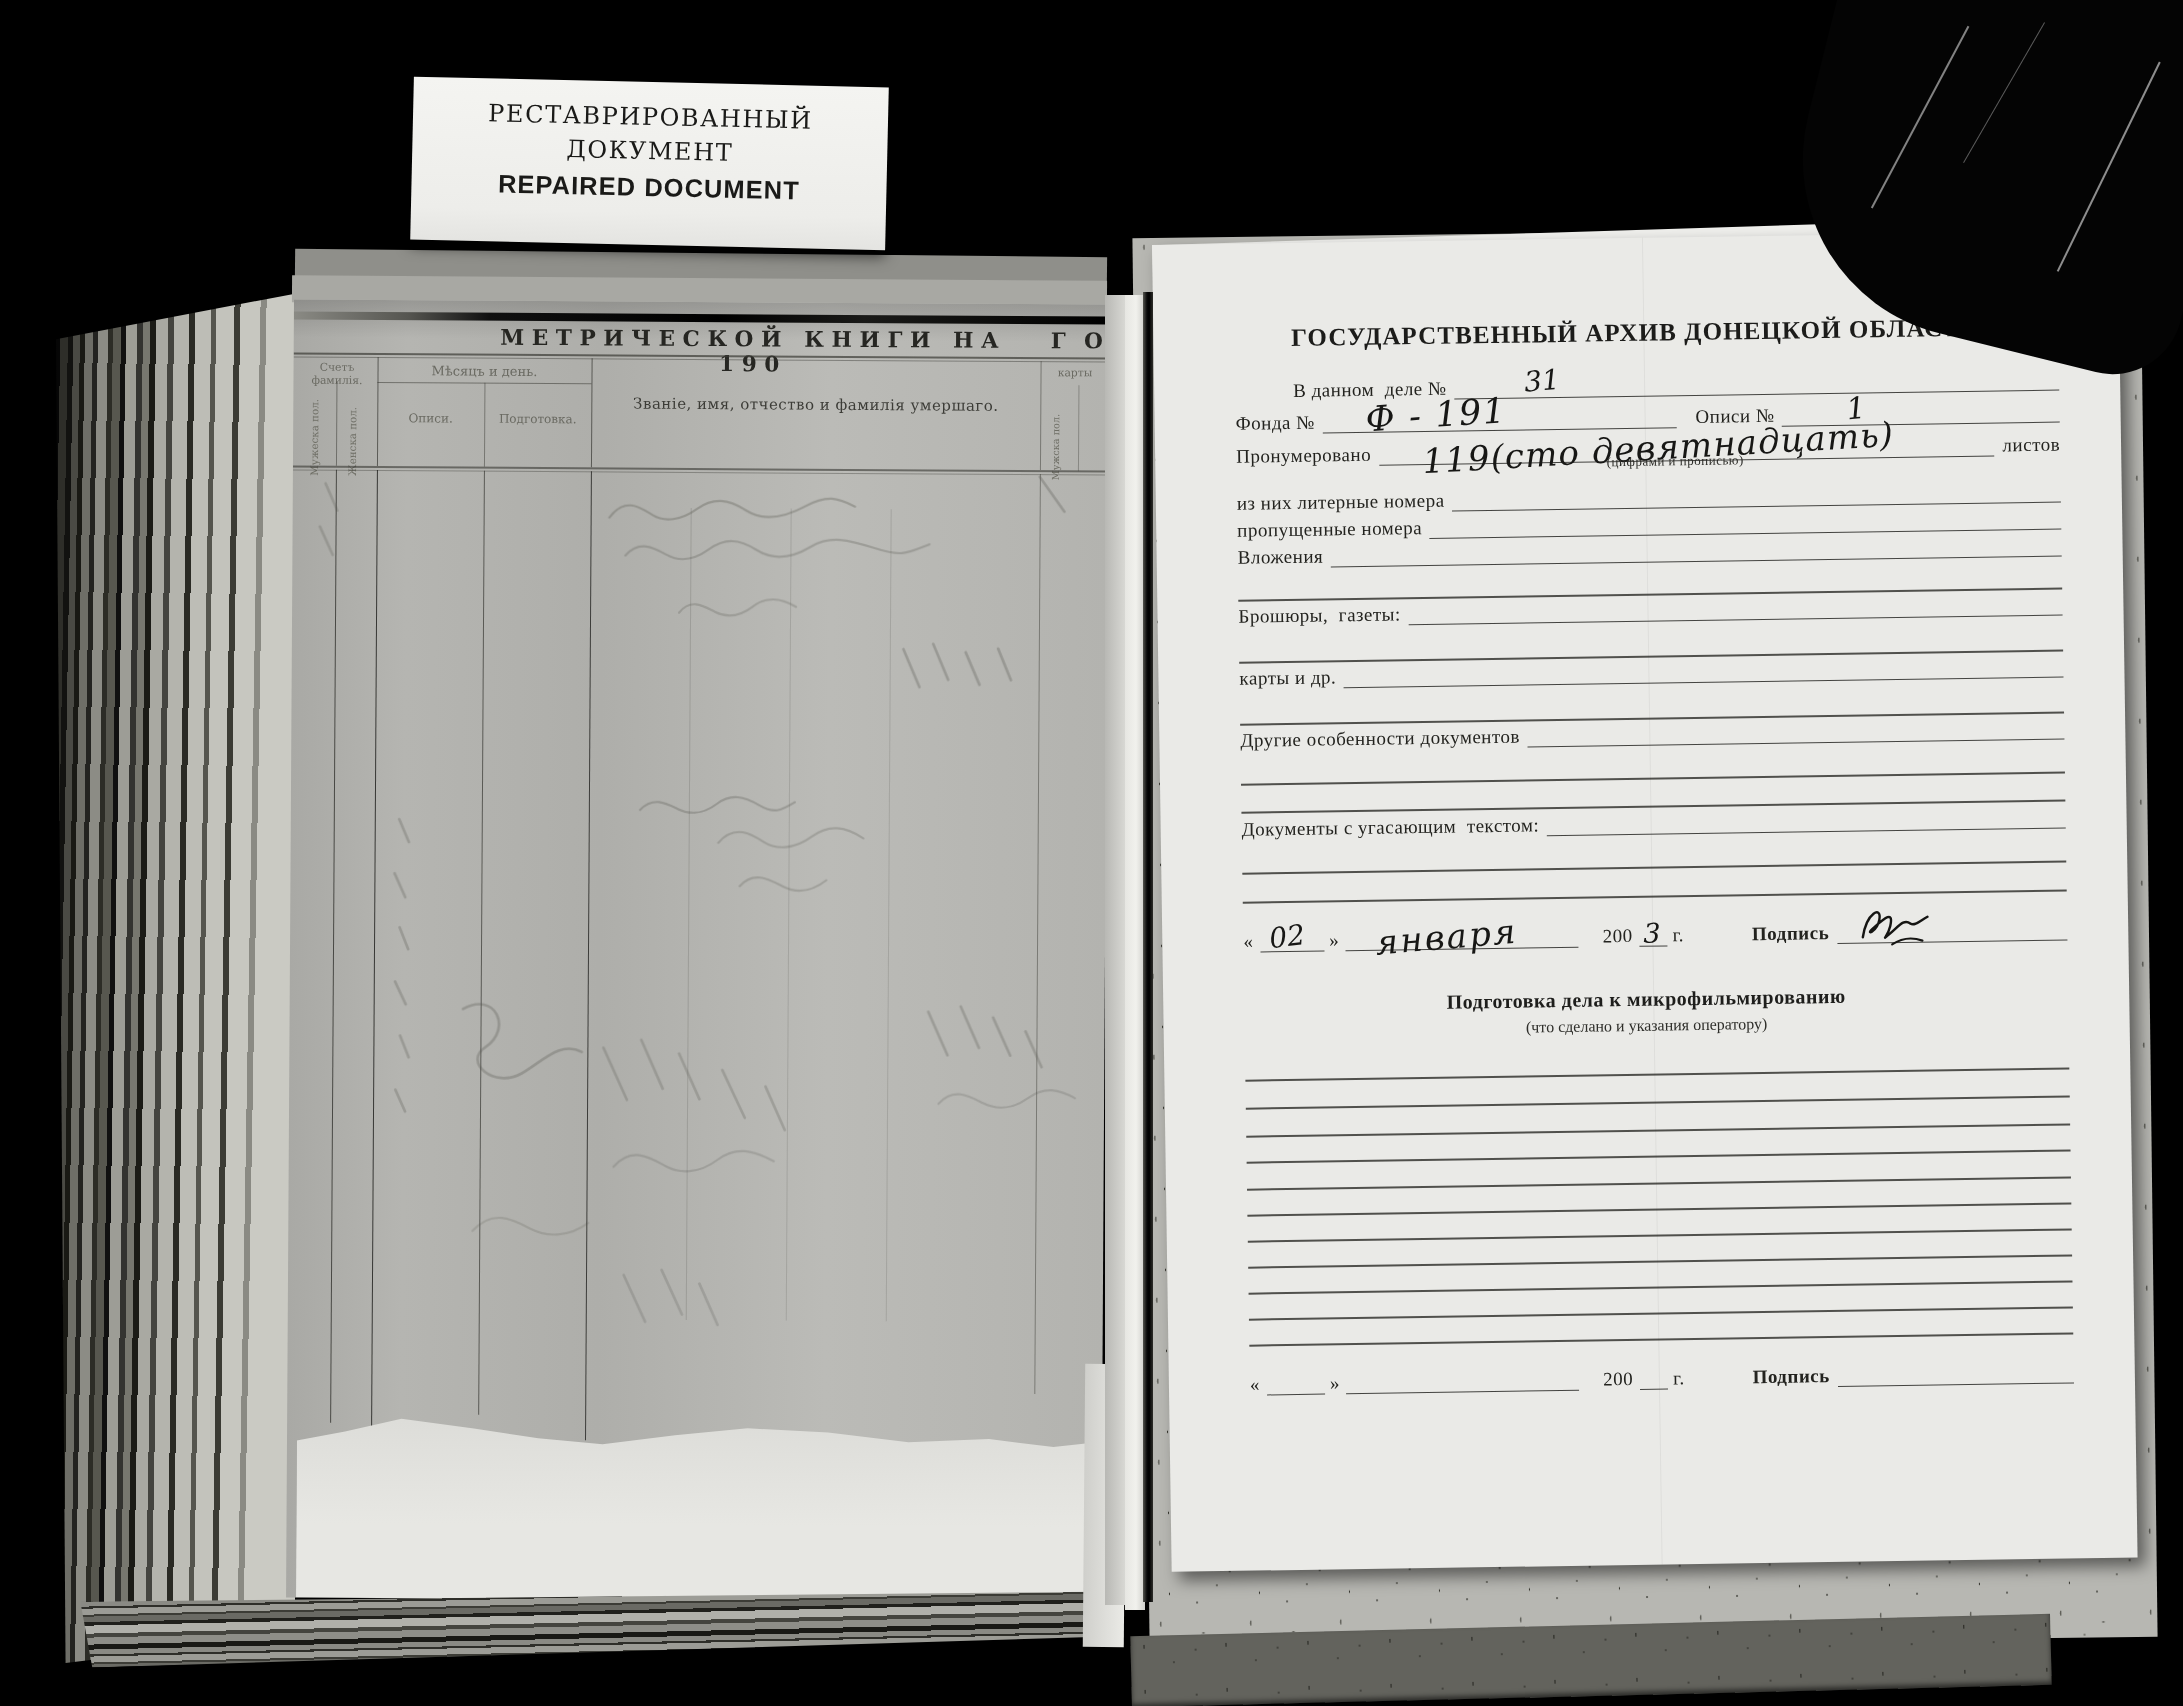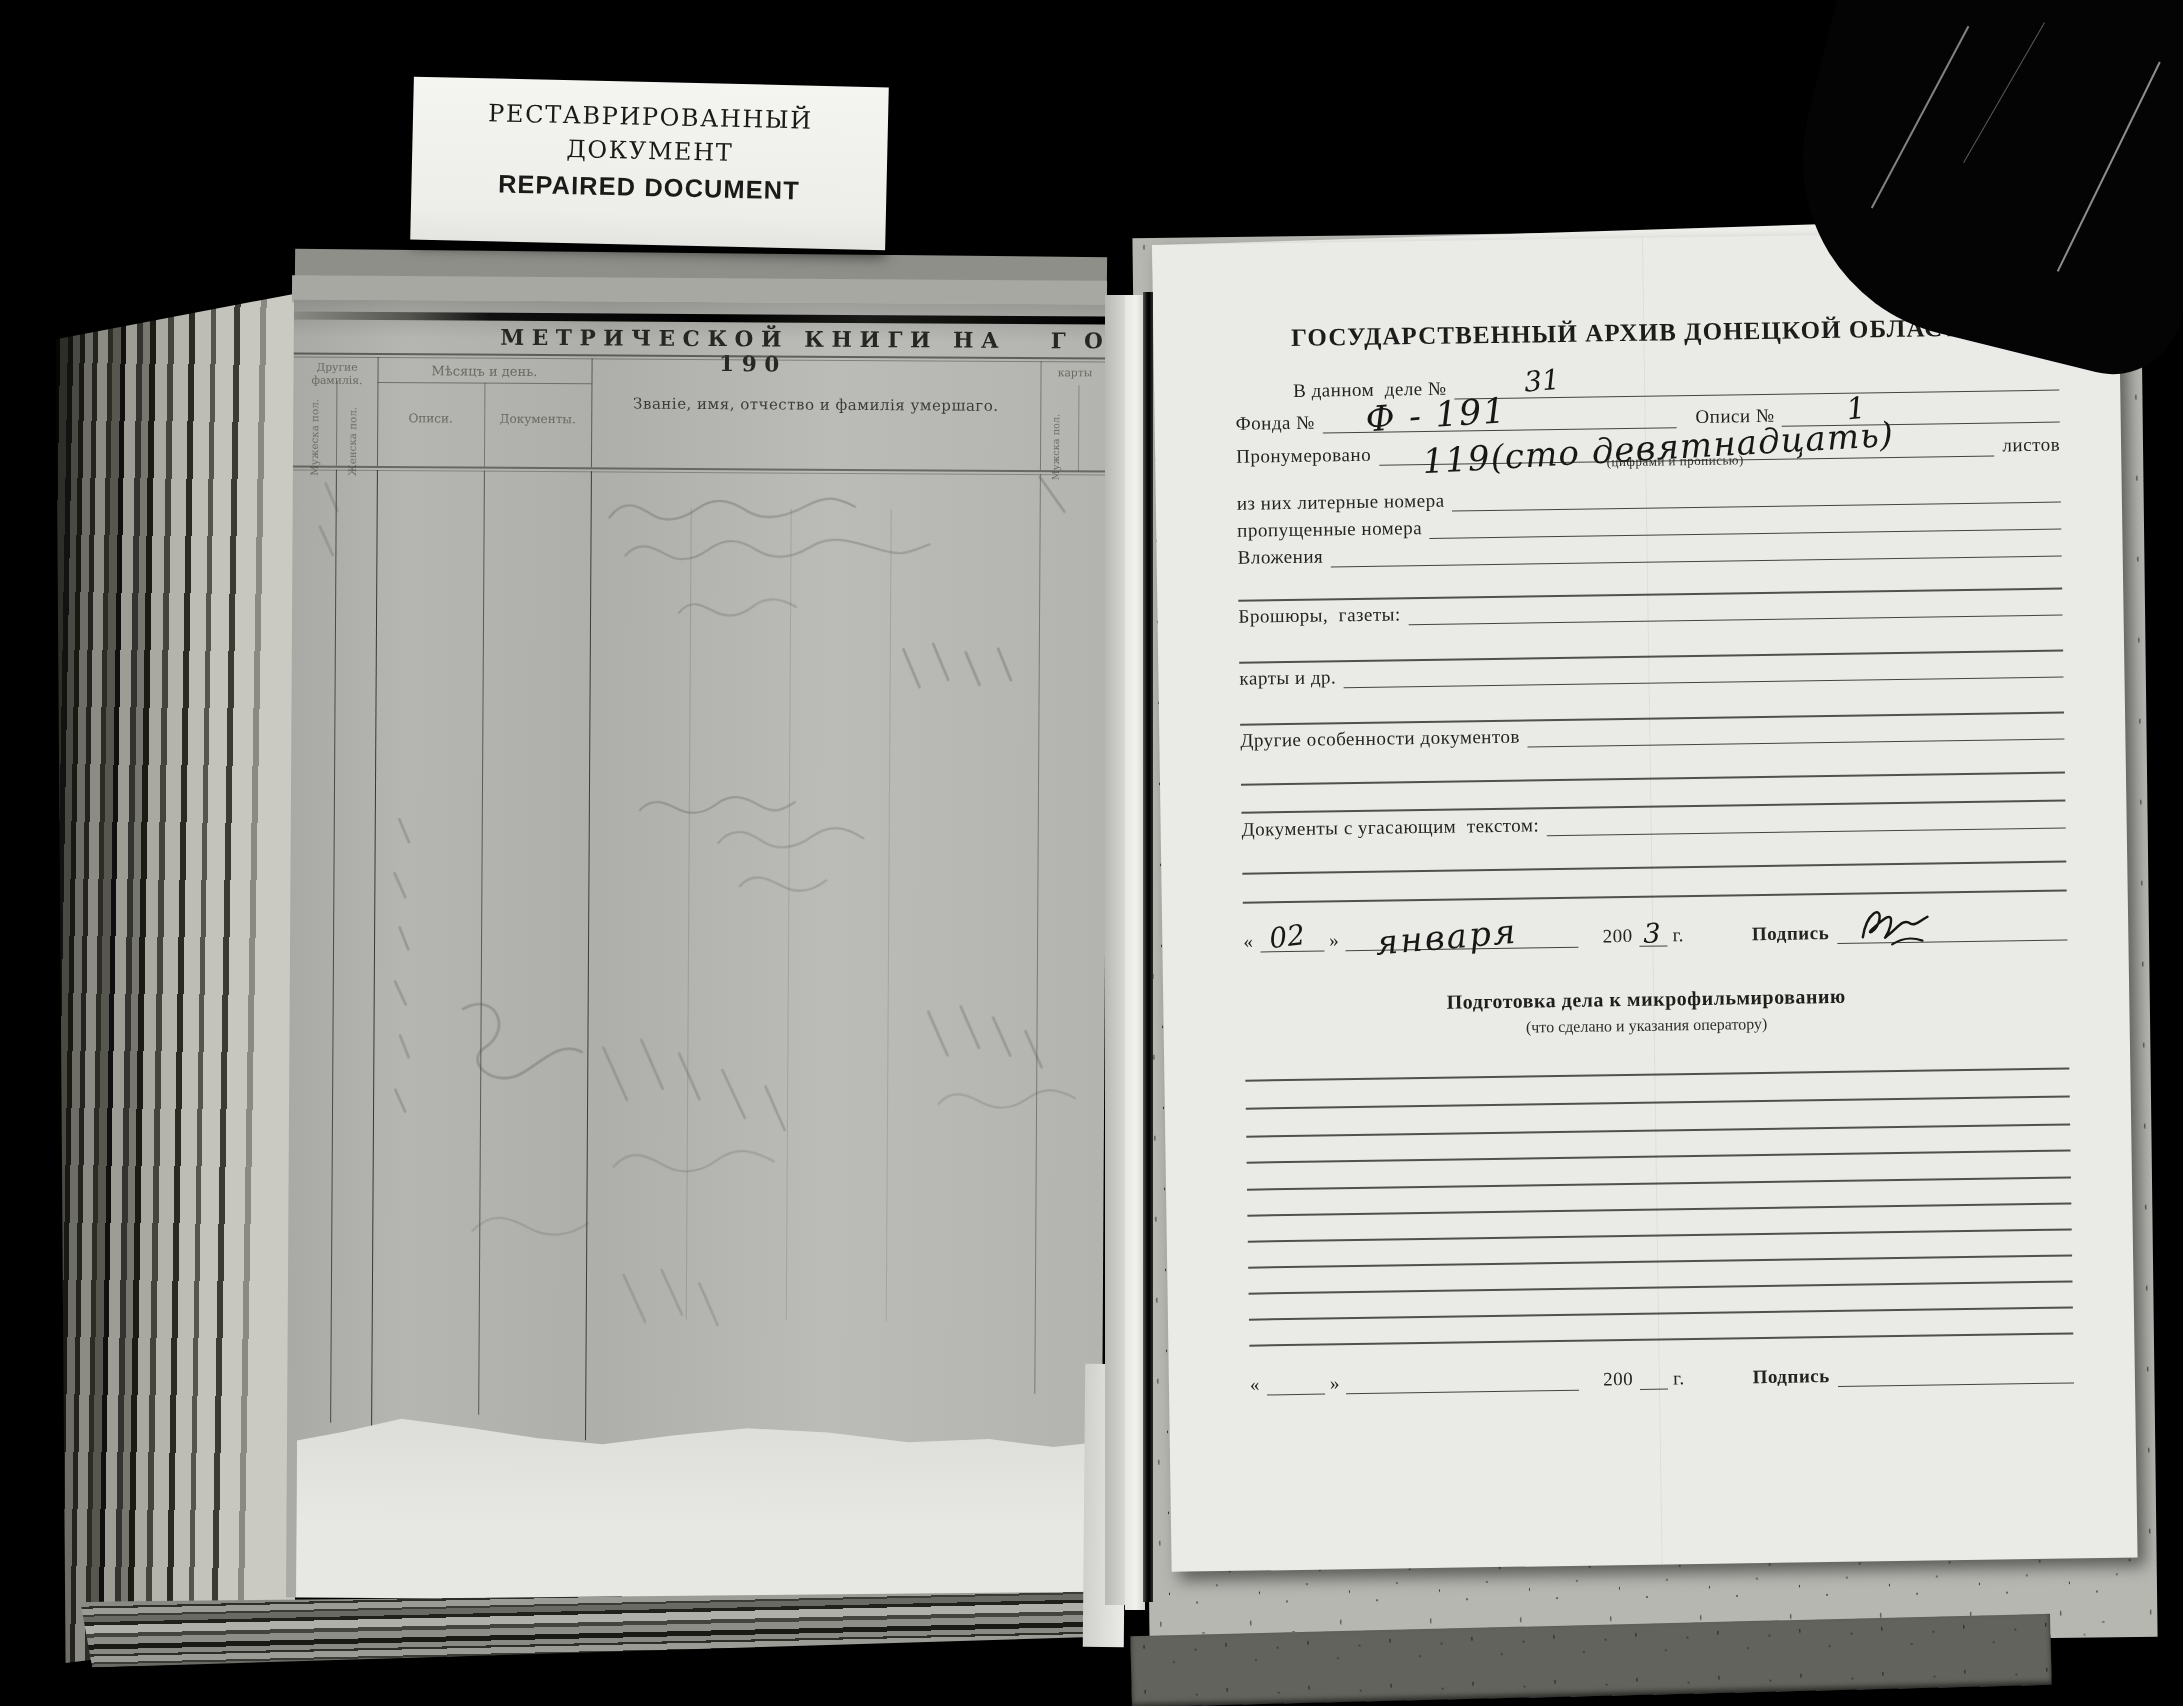--- a/index.html
+++ b/index.html
@@ -270,30 +270,30 @@
 
   <div class="abs left-page">
     <div class="abs black-bar"></div>
     <div class="abs lp-title">МЕТРИЧЕСКОЙ КНИГИ НА 190</div>
     <div class="abs lp-title-suffix">Г О</div>
 
     <div class="rule" style="left:0;top:53px;width:815px;height:1.6px;opacity:.7"></div>
     <div class="rule" style="left:0;top:57px;width:815px;height:0.5px;opacity:.45"></div>
 
     <div class="lp-head" style="left:0;top:61px;width:87px;font-size:10.8px;line-height:13px">
-      <div>Другие</div>
+      <div>Счетъ</div>
       <div>фамилія.</div>
     </div>
     <div class="vtext" style="left:15px;top:89px;height:87px;font-size:10.3px">Мужеска пол.</div>
     <div class="vtext" style="left:53px;top:89px;height:87px;font-size:10.3px">Женска пол.</div>
 
     <div class="lp-head" style="left:84px;top:63px;width:214px;font-size:13px">Мѣсяцъ и день.</div>
     <div class="rule" style="left:84px;top:82px;width:214px;height:1.1px;opacity:.55"></div>
     <div class="lp-head" style="left:84px;top:111px;width:107px;font-size:12px">Описи.</div>
-    <div class="lp-head" style="left:191px;top:111px;width:107px;font-size:12px">Документы.</div>
+    <div class="lp-head" style="left:191px;top:111px;width:107px;font-size:12px">Подготовка.</div>
 
     <div class="lp-head" style="left:298px;top:93px;width:449px;font-size:15px;color:#3c3c37;letter-spacing:0.5px">Званіе, имя, отчество и фамилія умершаго.</div>
 
     <div class="lp-head" style="left:748px;top:62px;width:67px;font-size:10.8px">карты</div>
     <div class="vtext" style="left:757px;top:95px;height:81px;font-size:9.7px">Мужска пол.</div>
 
     <div class="vl" style="left:43px;top:82px;width:0.8px;height:84px;background:rgba(60,60,54,.55)"></div>
     <div class="vl" style="left:84px;top:57px;width:1.1px;height:109px;background:rgba(45,45,40,.65)"></div>
     <div class="vl" style="left:191px;top:82px;width:0.8px;height:84px;background:rgba(60,60,54,.5)"></div>
     <div class="vl" style="left:298px;top:57px;width:1.1px;height:109px;background:rgba(45,45,40,.65)"></div>

